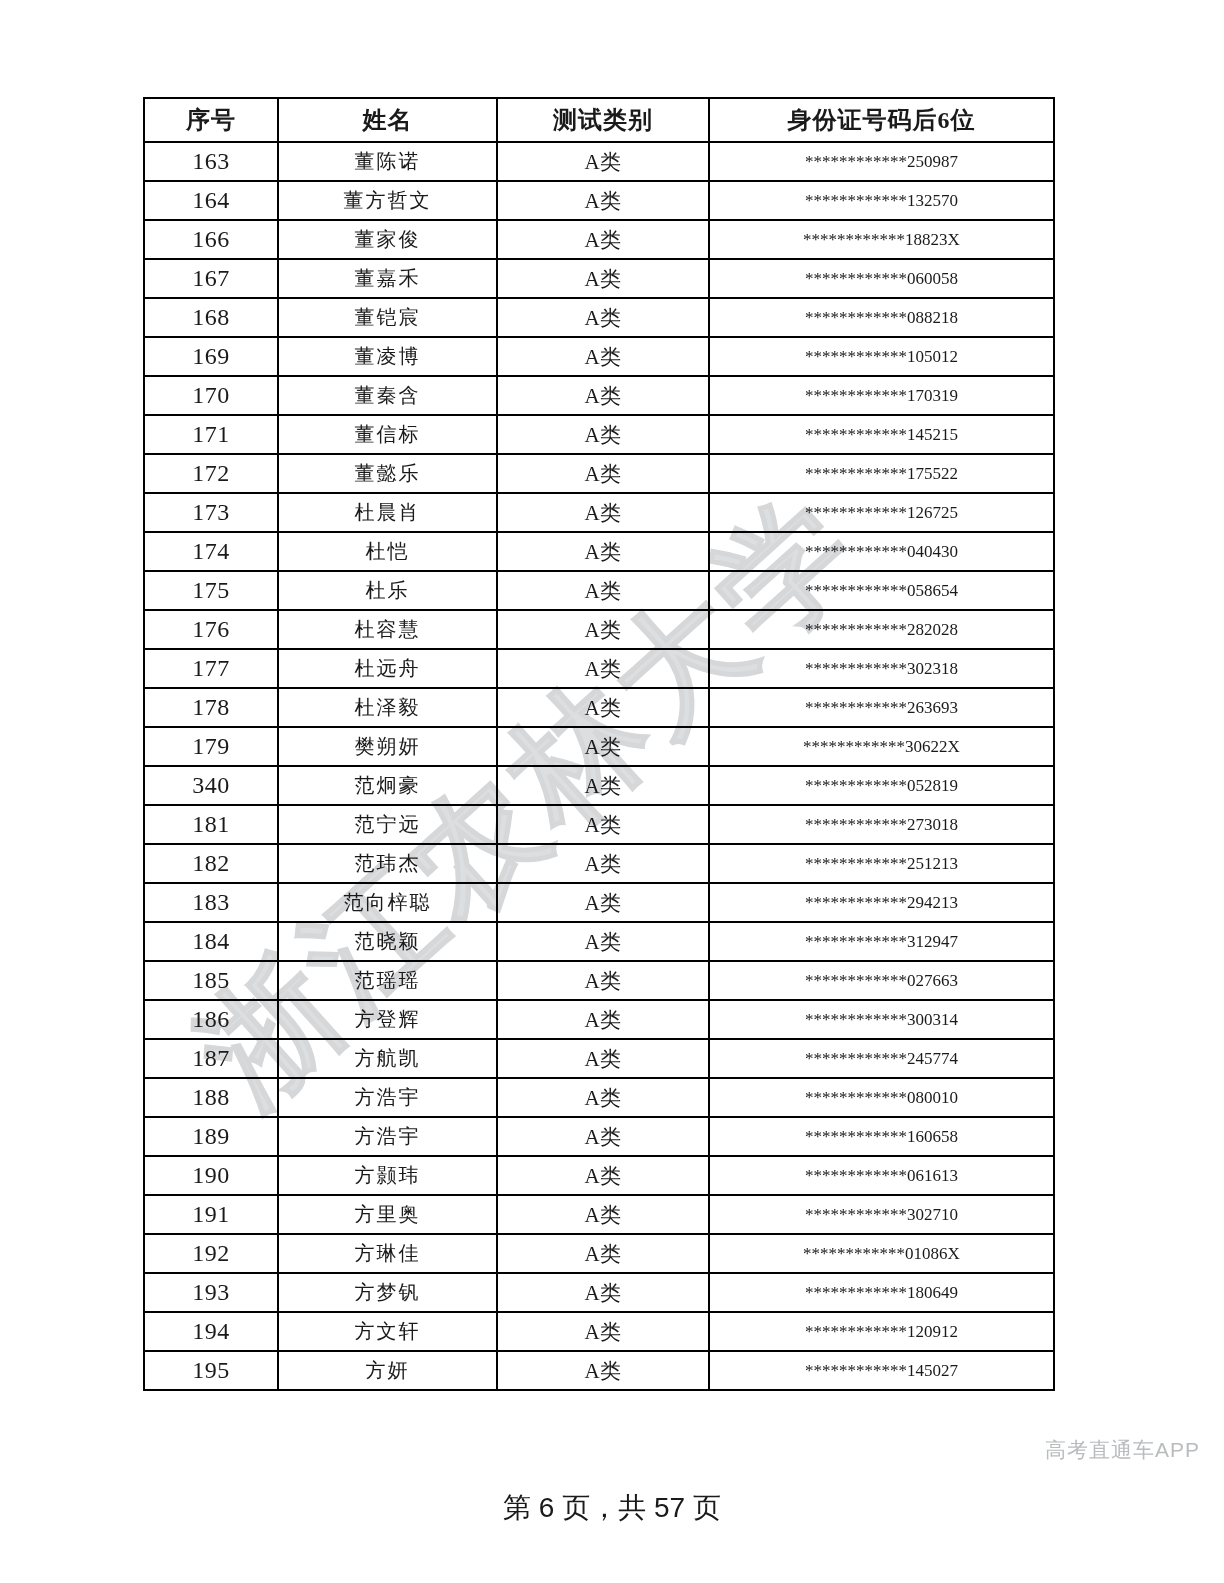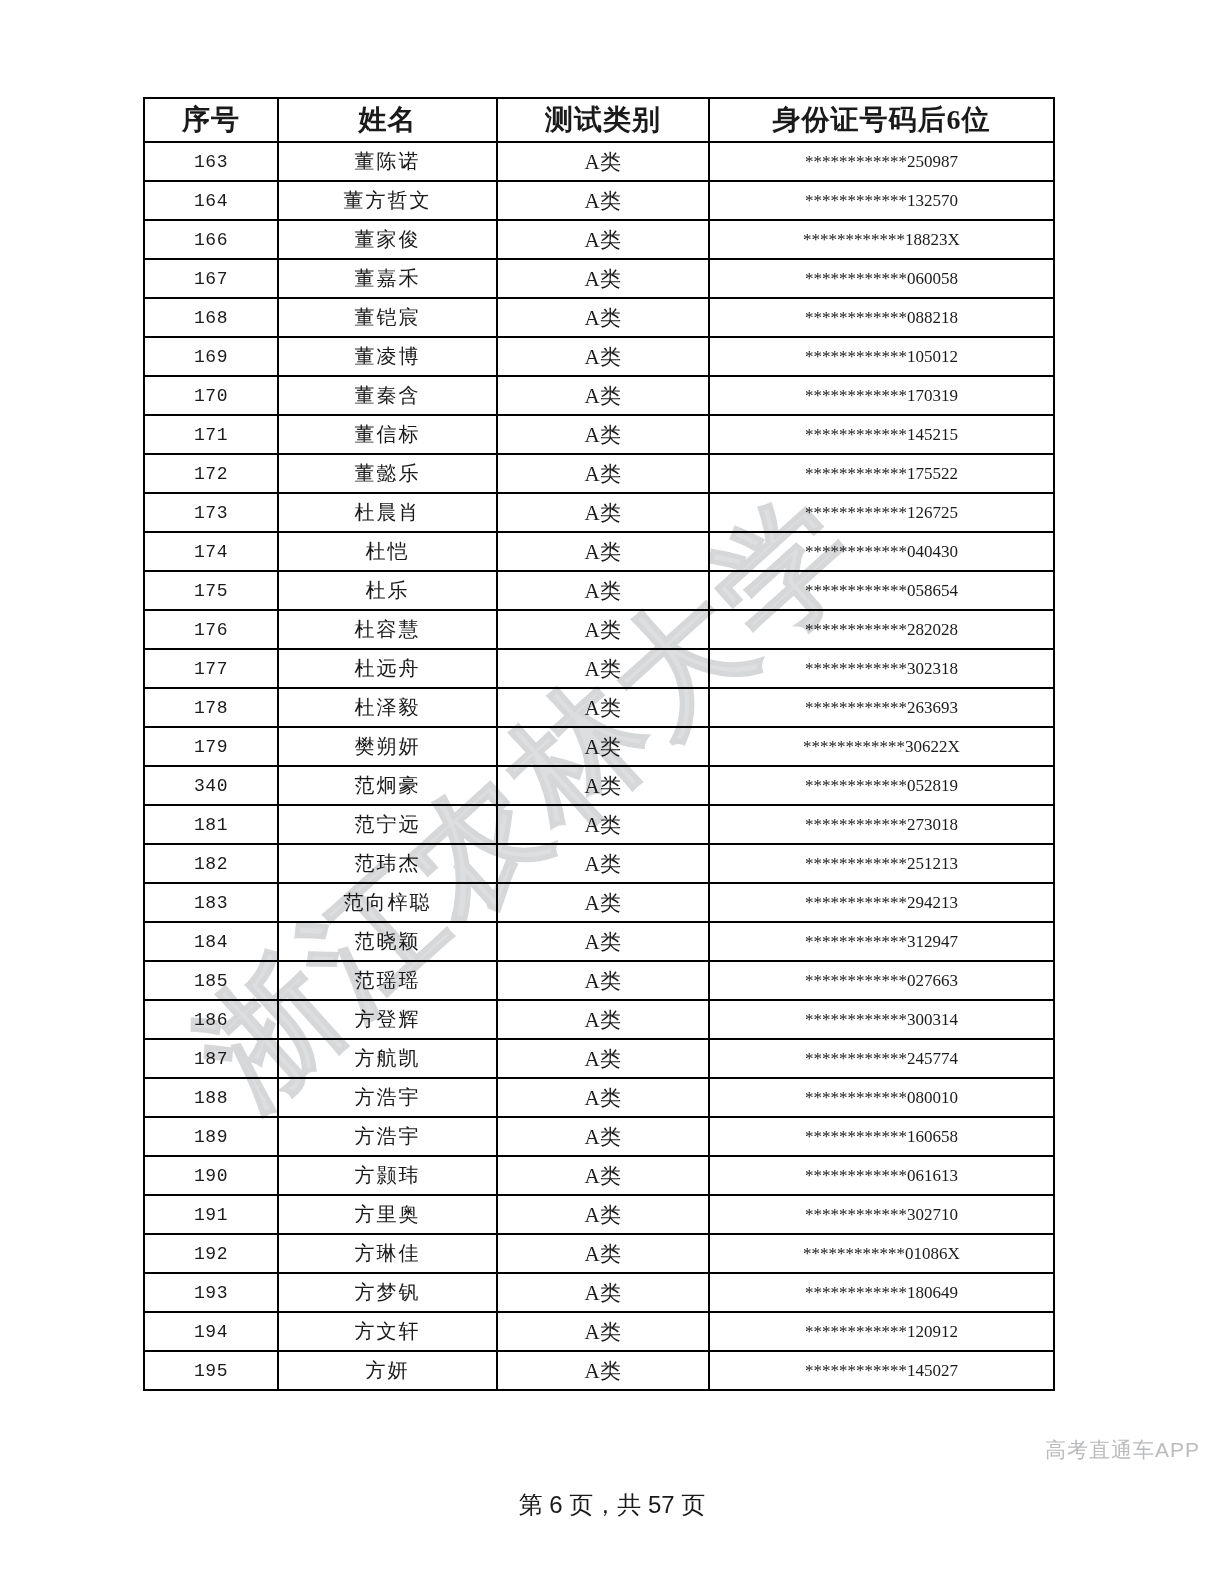--- a/index.html
+++ b/index.html
@@ -70,51 +70,51 @@
   table.roster td {
     border: 2px solid #000000;
     text-align: center;
     vertical-align: middle;
     background: transparent;
     color: #1a1a1a;
   }
 
   table.roster thead th {
     height: 44px;
-    font-size: 28px;
+    font-size: 24px;
     font-weight: 700;
     letter-spacing: 1px;
   }
 
   table.roster tbody td {
     height: 39px;
     font-size: 22px;
     font-weight: 400;
     letter-spacing: 0.5px;
   }
 
-  table.roster tbody td.seq { font-size: 18px; font-family: Liberation Mono, monospace; }
+  table.roster tbody td.seq { font-size: 24px; }
   table.roster tbody td.name { font-size: 20px; letter-spacing: 2px; }
   table.roster tbody td.cat { font-size: 21px; }
   table.roster tbody td.idnum {
     font-size: 17px;
     letter-spacing: 0px;
   }
   table.roster tbody td.idnum .stars {
     letter-spacing: 0px;
   }
 
   
   #footer {
     position: absolute;
     left: 0;
     top: 1489px;
     width: 1224px;
     text-align: center;
-    font-size: 24px;
+    font-size: 28px;
     color: #1a1a1a;
     z-index: 3;
   }
   #footer .pg { font-family: "Liberation Sans", sans-serif; }
 
   #app-mark {
     position: absolute;
     right: 24px;
     top: 1436px;
     font-family: "Liberation Sans", sans-serif;

